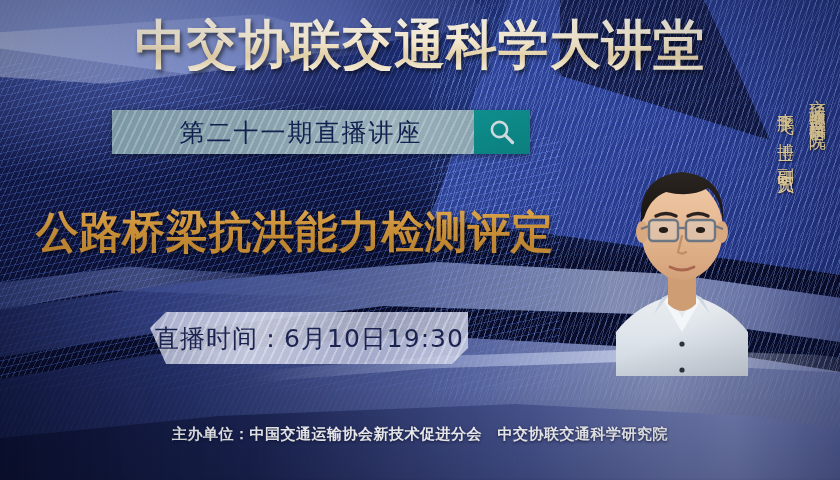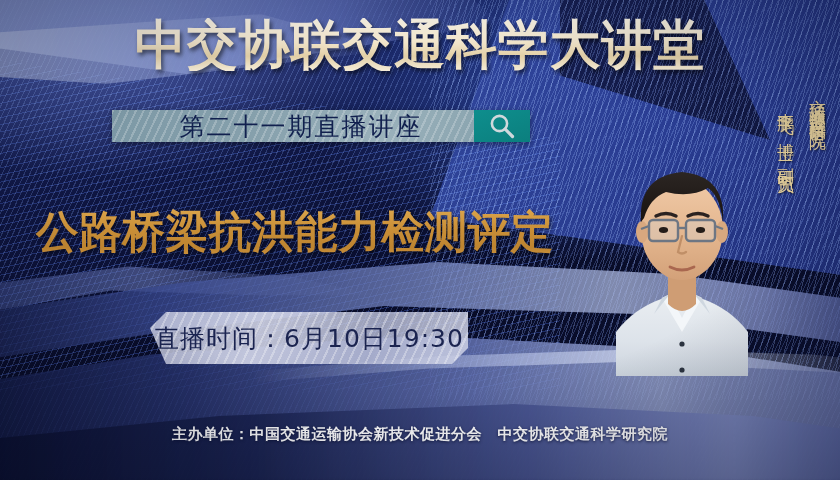--- a/index.html
+++ b/index.html
@@ -125,21 +125,21 @@
     -webkit-background-clip:text;background-clip:text;
     color:transparent;-webkit-text-fill-color:transparent;
     filter:drop-shadow(2px 3px 2px rgba(0,0,0,.55));
     transform:scaleX(.96);
     white-space:nowrap;
   }
 
   
   .subtitle-bar{
     position:absolute;left:112px;top:110px;
-    width:418px;height:32px;
+    width:418px;height:44px;
     display:flex;align-items:stretch;
     box-shadow:0 2px 6px rgba(0,0,0,.4);
   }
   .subtitle-fill{
     position:relative;flex:1;
     background:linear-gradient(100deg,#7d99a6 0%,#86a0ac 40%,#9ab1bb 75%,#8ba5b0 100%);
     overflow:hidden;
     display:flex;align-items:center;justify-content:center;
   }
   .subtitle-fill::after{

